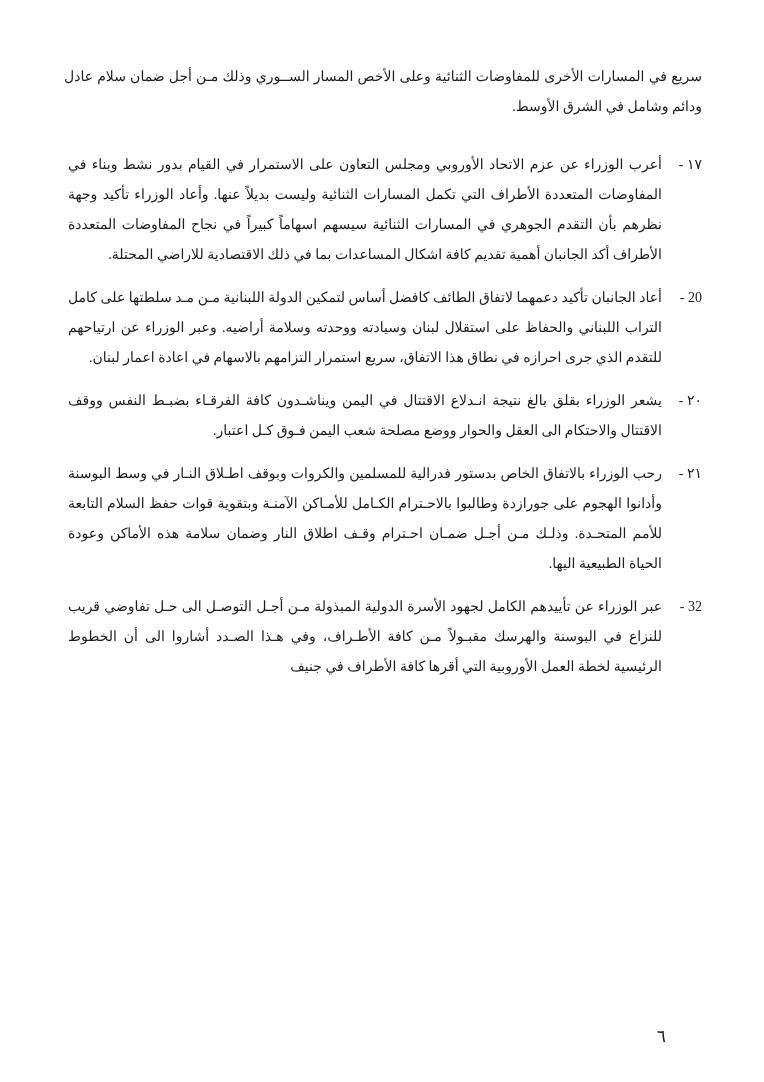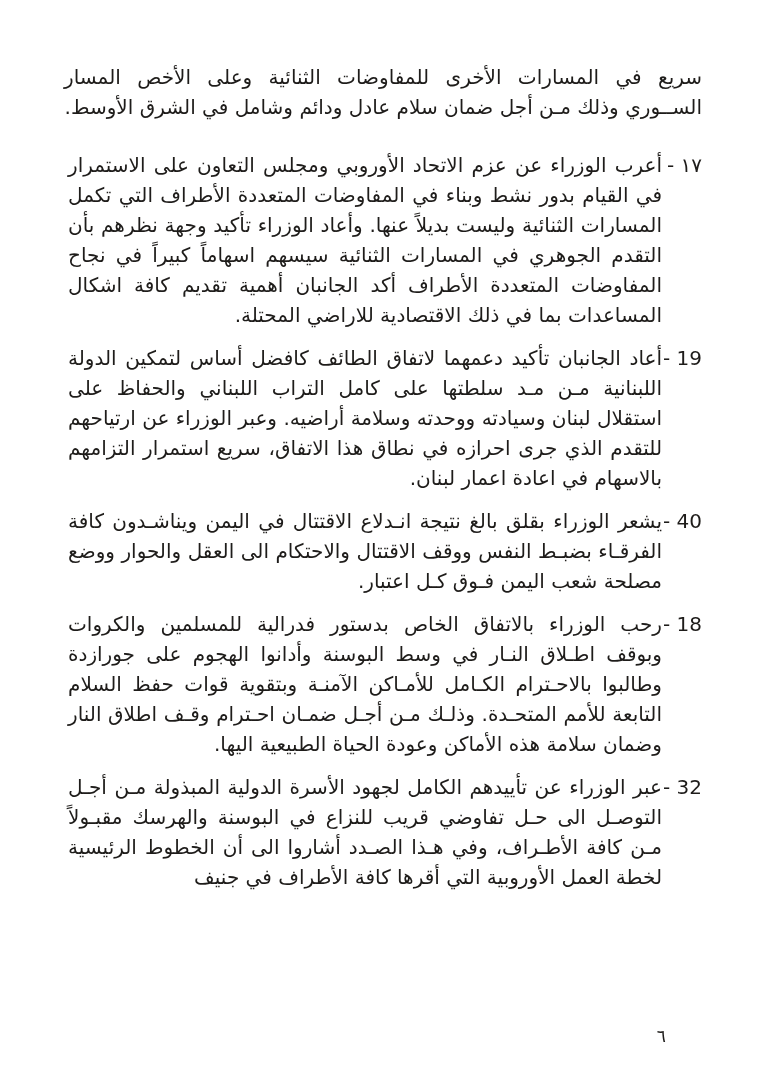--- a/index.html
+++ b/index.html
@@ -19,23 +19,24 @@
     position: absolute;
     inset: 0;
     direction: rtl;
     background: #ffffff;
   }
   .text-block {
     position: absolute;
     top: 62px;
     right: 62px;
     left: 64px;
-    font-size: 20px;
+    font-size: 14px;
     line-height: 30px;
     text-align: justify;
+    font-family: Liberation Serif, serif;
   }
   .intro {
     margin: 0 0 28px 0;
   }
   .item {
     margin: 0 0 13px 4px;
     padding-right: 40px;
     text-indent: -40px;
   }
   .item .num {
@@ -61,30 +62,30 @@
 <div class="page">
   <div class="text-block">
 
     <p class="intro">سريع في المسارات الأخرى للمفاوضات الثنائية وعلى الأخص المسار الســوري وذلك مـن أجل ضمان سلام عادل ودائم وشامل في الشرق الأوسط.</p>
 
     <div class="item">
       <span class="num">١٧ -</span><span class="txt">أعرب الوزراء عن عزم الاتحاد الأوروبي ومجلس التعاون على الاستمرار في القيام بدور نشط وبناء في المفاوضات المتعددة الأطراف التي تكمل المسارات الثنائية وليست بديلاً عنها. وأعاد الوزراء تأكيد وجهة نظرهم بأن التقدم الجوهري في المسارات الثنائية سيسهم اسهاماً كبيراً في نجاح المفاوضات المتعددة الأطراف أكد الجانبان أهمية تقديم كافة اشكال المساعدات بما في ذلك الاقتصادية للاراضي المحتلة.</span>
     </div>
 
     <div class="item">
-      <span class="num">19 -</span><span class="txt">أعاد الجانبان تأكيد دعمهما لاتفاق الطائف كافضل أساس لتمكين الدولة اللبنانية مـن مـد سلطتها على كامل التراب اللبناني والحفاظ على استقلال لبنان وسيادته ووحدته وسلامة أراضيه. وعبر الوزراء عن ارتياحهم للتقدم الذي جرى احرازه في نطاق هذا الاتفاق، سريع استمرار التزامهم بالاسهام في اعادة اعمار لبنان.</span>
+      <span class="num">20 -</span><span class="txt">أعاد الجانبان تأكيد دعمهما لاتفاق الطائف كافضل أساس لتمكين الدولة اللبنانية مـن مـد سلطتها على كامل التراب اللبناني والحفاظ على استقلال لبنان وسيادته ووحدته وسلامة أراضيه. وعبر الوزراء عن ارتياحهم للتقدم الذي جرى احرازه في نطاق هذا الاتفاق، سريع استمرار التزامهم بالاسهام في اعادة اعمار لبنان.</span>
     </div>
 
 
     <div class="item">
-      <span class="num">40 -</span><span class="txt">يشعر الوزراء بقلق بالغ نتيجة انـدلاع الاقتتال في اليمن ويناشـدون كافة الفرقـاء بضبـط النفس ووقف الاقتتال والاحتكام الى العقل والحوار ووضع مصلحة شعب اليمن فـوق كـل اعتبار.</span>
+      <span class="num">٢٠ -</span><span class="txt">يشعر الوزراء بقلق بالغ نتيجة انـدلاع الاقتتال في اليمن ويناشـدون كافة الفرقـاء بضبـط النفس ووقف الاقتتال والاحتكام الى العقل والحوار ووضع مصلحة شعب اليمن فـوق كـل اعتبار.</span>
     </div>
 
     <div class="item">
-      <span class="num">18 -</span><span class="txt">رحب الوزراء بالاتفاق الخاص بدستور فدرالية للمسلمين والكروات وبوقف اطـلاق النـار في وسط البوسنة وأدانوا الهجوم على جورازدة وطالبوا بالاحـترام الكـامل للأمـاكن الآمنـة وبتقوية قوات حفظ السلام التابعة للأمم المتحـدة. وذلـك مـن أجـل ضمـان احـترام وقـف اطلاق النار وضمان سلامة هذه الأماكن وعودة الحياة الطبيعية اليها.</span>
+      <span class="num">٢١ -</span><span class="txt">رحب الوزراء بالاتفاق الخاص بدستور فدرالية للمسلمين والكروات وبوقف اطـلاق النـار في وسط البوسنة وأدانوا الهجوم على جورازدة وطالبوا بالاحـترام الكـامل للأمـاكن الآمنـة وبتقوية قوات حفظ السلام التابعة للأمم المتحـدة. وذلـك مـن أجـل ضمـان احـترام وقـف اطلاق النار وضمان سلامة هذه الأماكن وعودة الحياة الطبيعية اليها.</span>
     </div>
 
     <div class="item">
       <span class="num">32 -</span><span class="txt">عبر الوزراء عن تأييدهم الكامل لجهود الأسرة الدولية المبذولة  مـن أجـل التوصـل الى حـل تفاوضي قريب للنزاع في البوسنة والهرسك مقبـولاً مـن كافة الأطـراف، وفي هـذا الصـدد أشاروا الى أن الخطوط الرئيسية لخطة العمل الأوروبية التي أقرها كافة الأطراف في جنيف</span>
     </div>
 
   </div>
 
   <div class="page-number">٦</div>
 </div>

